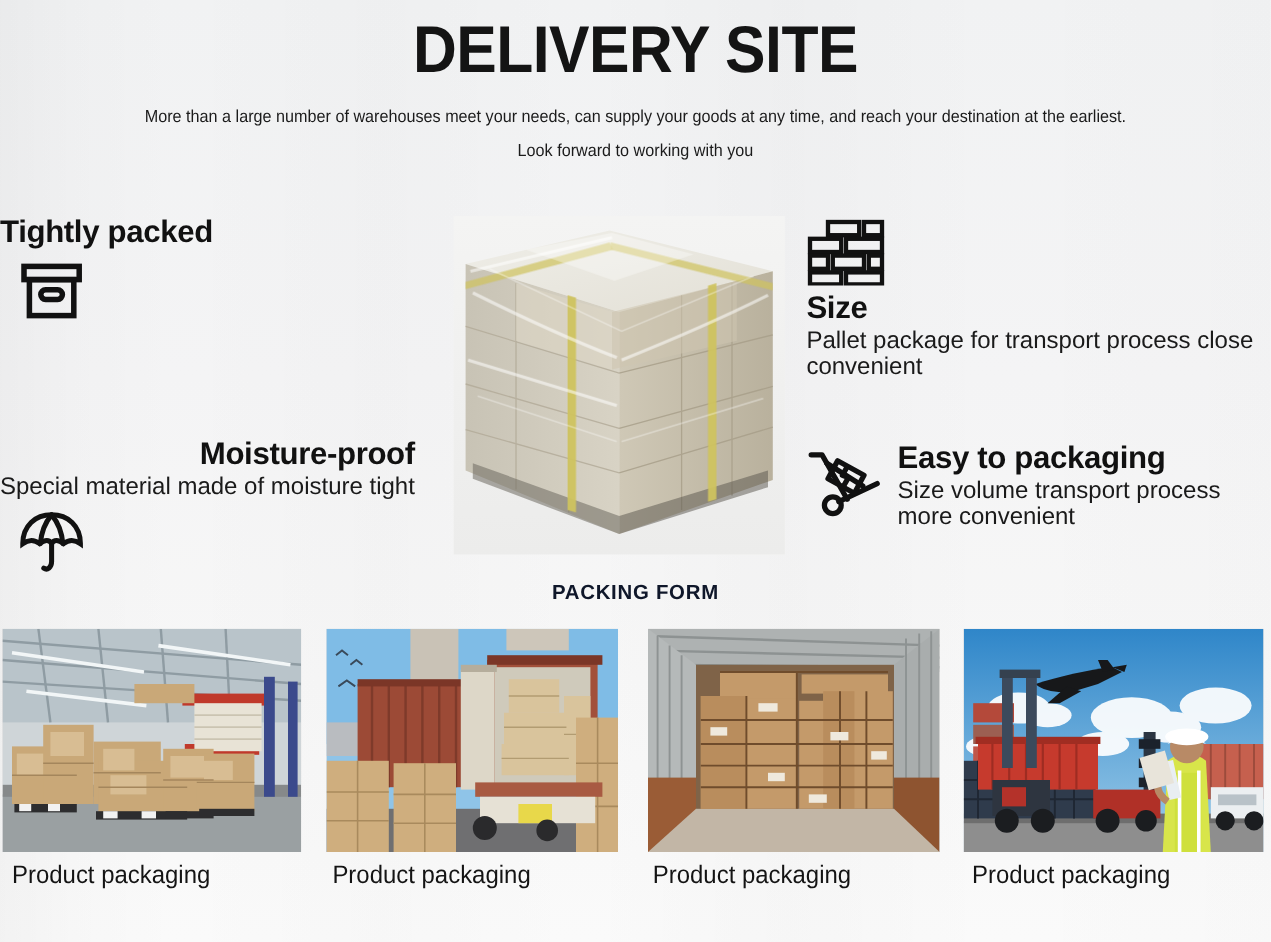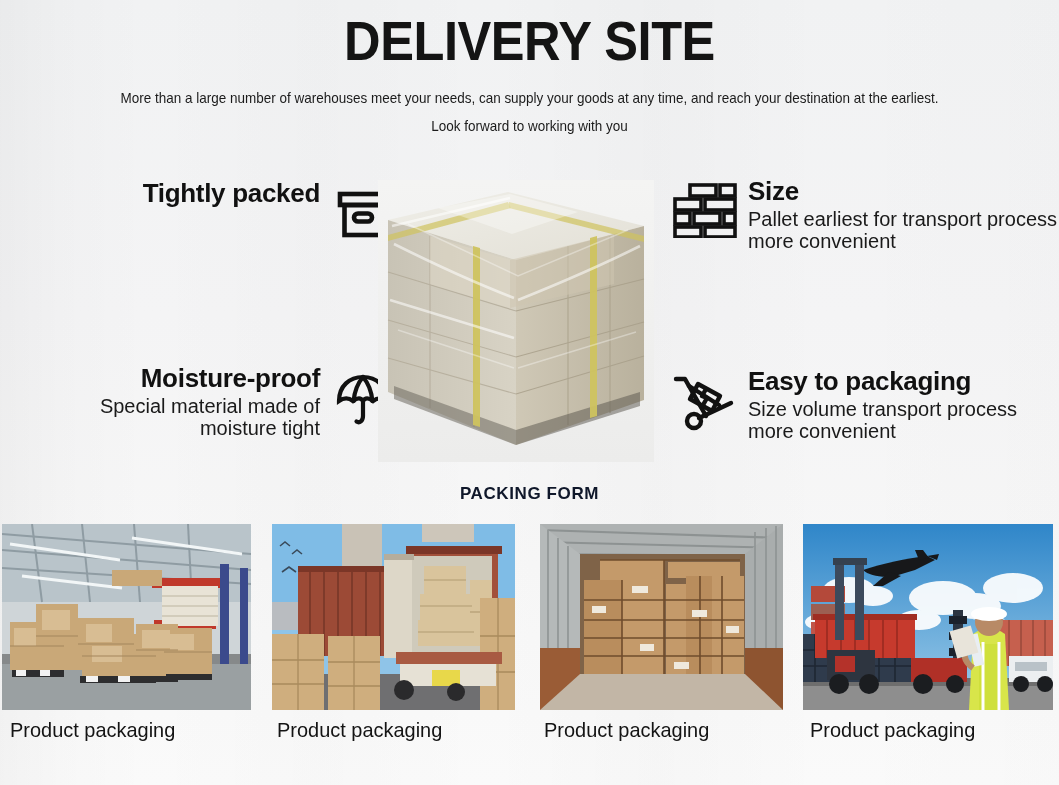--- a/index.html
+++ b/index.html
@@ -33,29 +33,29 @@
     font-size:14.5px;font-weight:400;color:#1b1b1b;
     transform:scaleX(.93);transform-origin:50% 50%;
   }
 
   
   .feat{position:absolute;display:flex;align-items:flex-start;}
   .feat .txt h3{margin:0;font-size:26px;font-weight:700;line-height:1.06;letter-spacing:-.3px;color:#111;}
   .feat .txt p{margin:2px 0 0 0;font-size:20px;font-weight:400;line-height:1.12;color:#1a1a1a;}
   .feat .ico{flex:0 0 auto;}
 
-  .feat-left{flex-direction:row;padding-left:32px;}
+  .feat-left{flex-direction:column;}
   .feat-left .txt{text-align:right;}
   .feat-left .ico{margin-left:14px;margin-top:6px;}
   .feat-right .txt{text-align:left;}
   .feat-right .ico{margin-right:10px;margin-top:4px;}
 
   #f-tight{left:0px;top:180px;width:360px;justify-content:flex-end;}
   #f-moist{left:0px;top:365px;width:360px;justify-content:flex-start;}
-  #f-size{left:672px;top:178px;width:387px;}
+  #f-size{left:672px;top:178px;width:387px;flex-direction:column;}
   #f-easy{left:672px;top:368px;width:387px;}
 
   
   .pallet{
     position:absolute;left:378px;top:180px;width:276px;height:282px;
     background:linear-gradient(180deg,#f3f3f2 0%,#eeeeec 100%);
     overflow:hidden;
   }
   .pallet svg{display:block;width:100%;height:100%;}
 
@@ -126,21 +126,21 @@
         <rect x="33" y="17" width="30" height="11"></rect>
         <rect x="3" y="31" width="15" height="11"></rect>
         <rect x="22" y="31" width="26" height="11"></rect>
         <rect x="52" y="31" width="11" height="11"></rect>
         <rect x="3" y="45" width="26" height="10"></rect>
         <rect x="33" y="45" width="30" height="10"></rect>
       </svg>
     </div>
     <div class="txt">
       <h3>Size</h3>
-      <p>Pallet earliest for transport process more convenient</p>
+      <p>Pallet package for transport process close convenient</p>
     </div>
   </div>
 
   <div class="feat feat-right" id="f-easy">
     <div class="ico">
       <svg width="66" height="60" viewBox="0 0 66 60" fill="none" stroke="#111" stroke-width="4.4" stroke-linecap="round" stroke-linejoin="round">
         <path d="M4 7 H13 L34 44"></path>
         <path d="M17 14 L47 33"></path>
         <path d="M27 46 L59 31"></path>
         <circle cx="22" cy="49" r="7"></circle>

